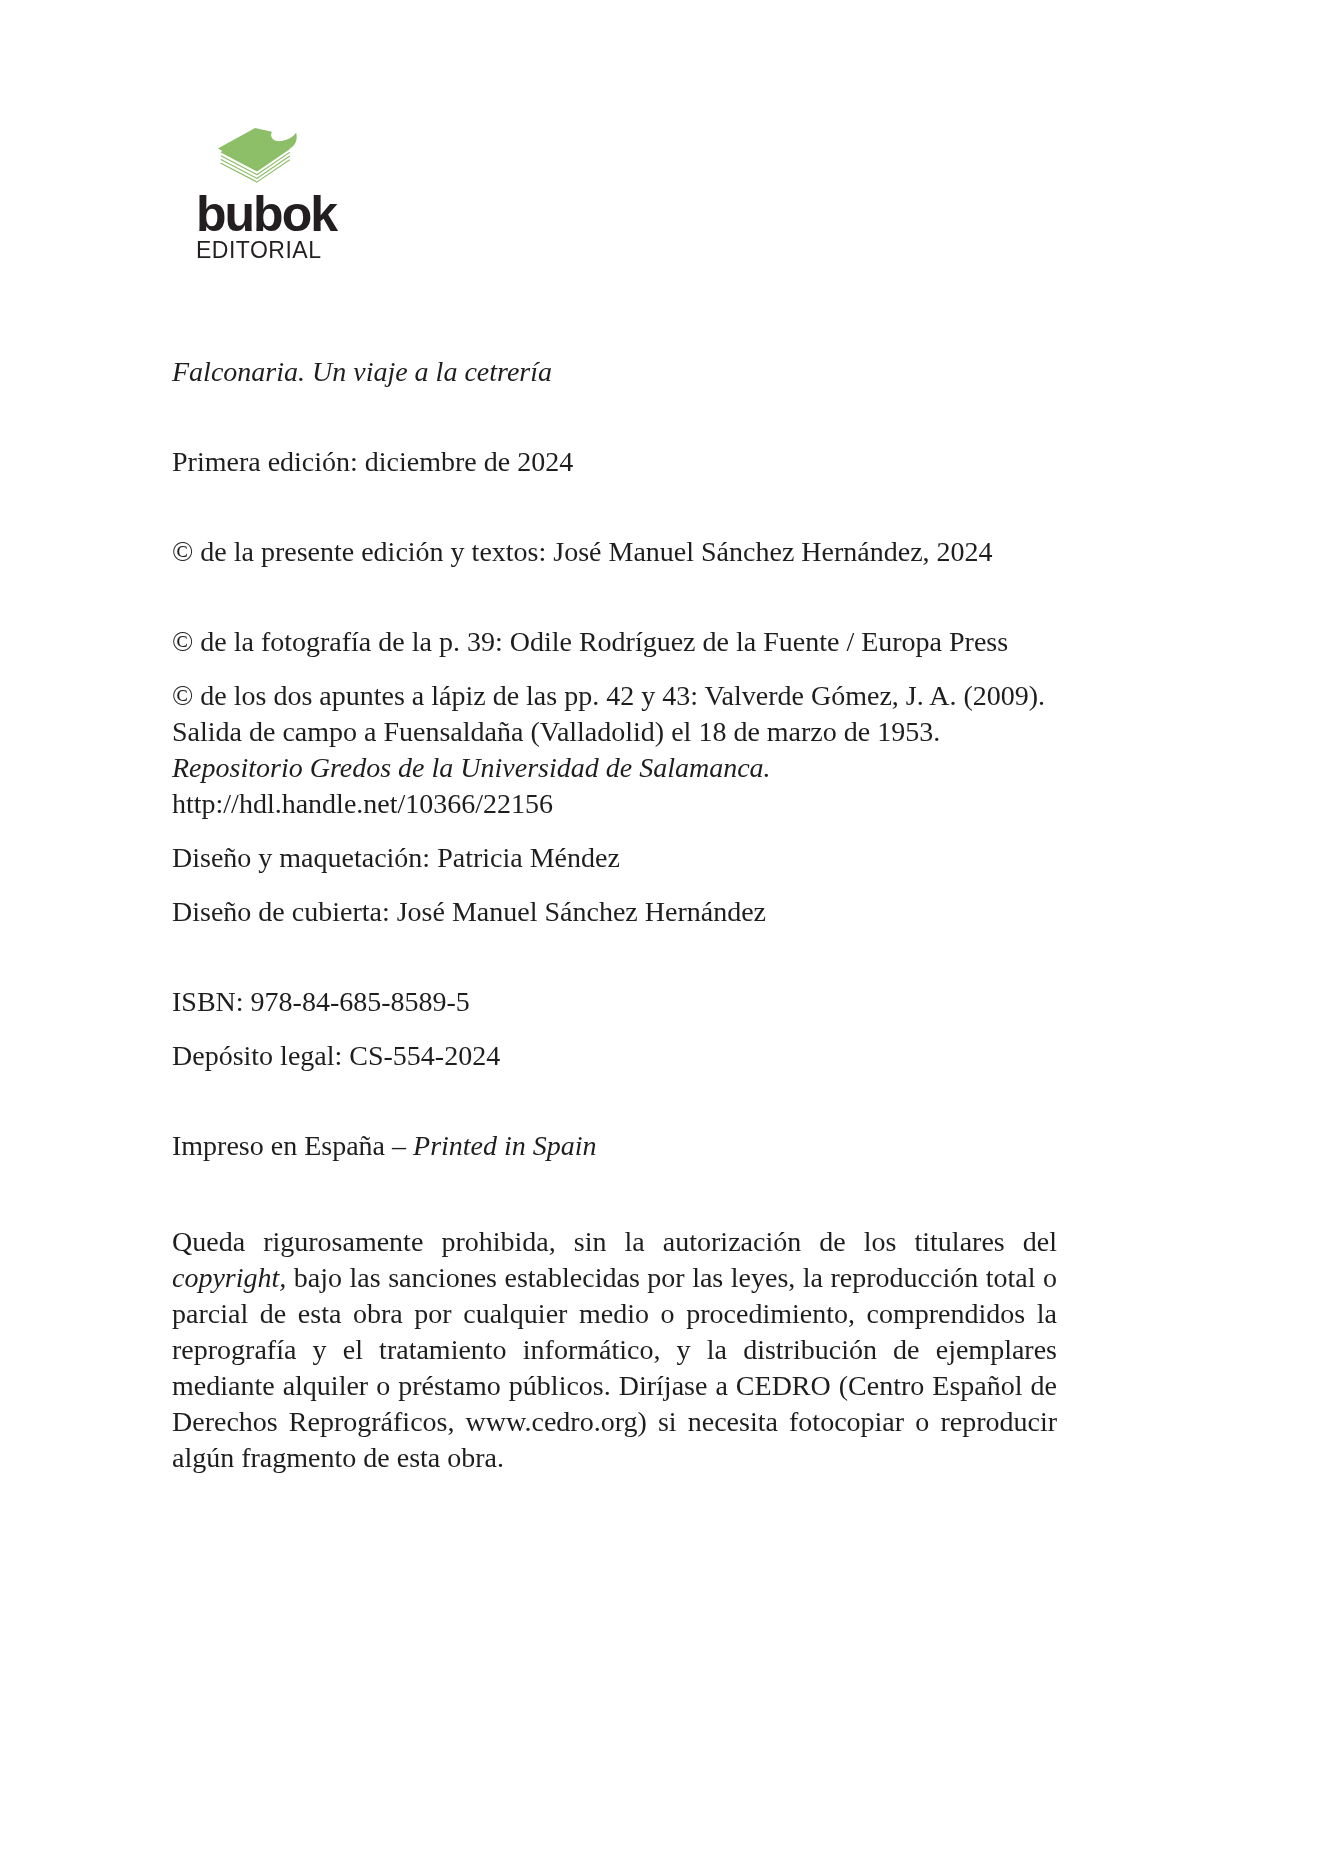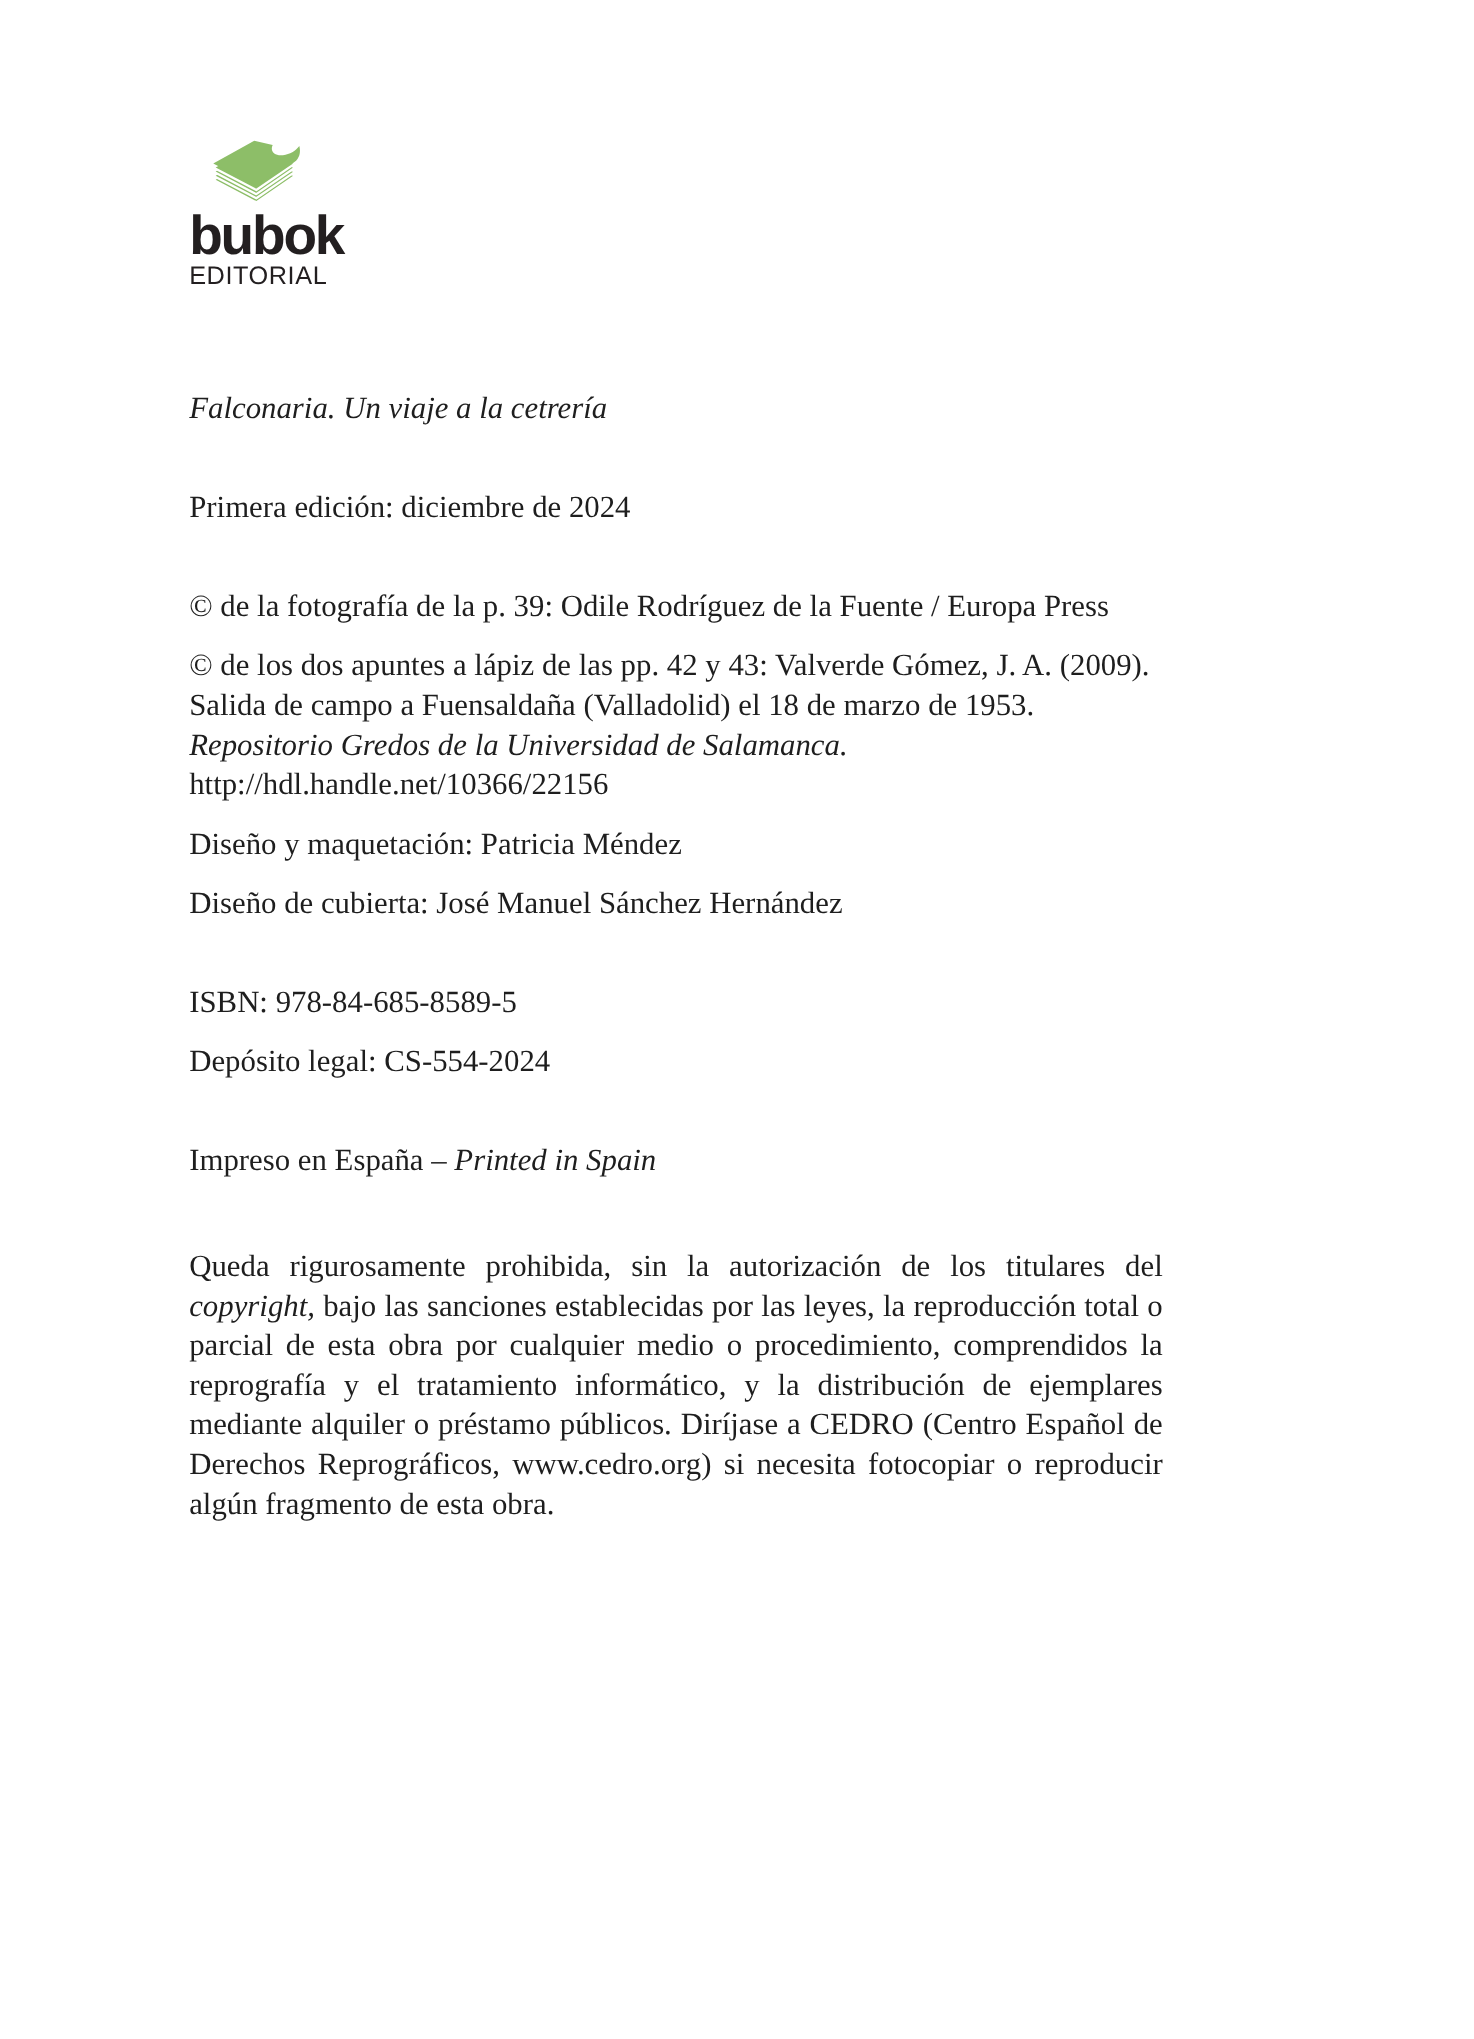--- a/index.html
+++ b/index.html
@@ -17,20 +17,21 @@
     font-family: "Liberation Serif", serif;
     color: #1e1e1e;
   }
   .content {
     padding: 126px 0 0 172px;
     width: 885px;
   }
   
   .logo {
     margin-bottom: 92px;
+    margin-left: 24px;
   }
   .logo .icon-wrap {
     margin-left: 20px;
     height: 60px;
   }
   .brand {
     font-family: "Liberation Sans", sans-serif;
     font-weight: 700;
     font-size: 50px;
     letter-spacing: -2px;
@@ -76,20 +77,21 @@
         </svg>
       </div>
       <div class="brand">bubok</div>
       <div class="tagline">EDITORIAL</div>
     </div>
 
     <p class="italic">Falconaria. Un viaje a la cetrería</p>
 
     <p class="gap">Primera edición: diciembre de 2024</p>
 
+    <p class="gap">© de la presente edición y textos: José Manuel Sánchez Hernández, 2024</p>
 
     <p class="gap">© de la fotografía de la p. 39: Odile Rodríguez de la Fuente / Europa Press</p>
     <p><span>© de los dos apuntes a lápiz de las pp. 42 y 43: Valverde Gómez, J. A. (2009). Salida de campo a Fuensaldaña (Valladolid) el 18 de marzo de 1953. </span><em>Repositorio Gredos de la Universidad de Salamanca.</em><span> http://hdl.handle.net/10366/22156</span></p>
 
     <p>Diseño y maquetación: Patricia Méndez</p>
     <p>Diseño de cubierta: José Manuel Sánchez Hernández</p>
 
     <p class="gap">ISBN: 978-84-685-8589-5</p>
     <p>Depósito legal: CS-554-2024</p>
 

